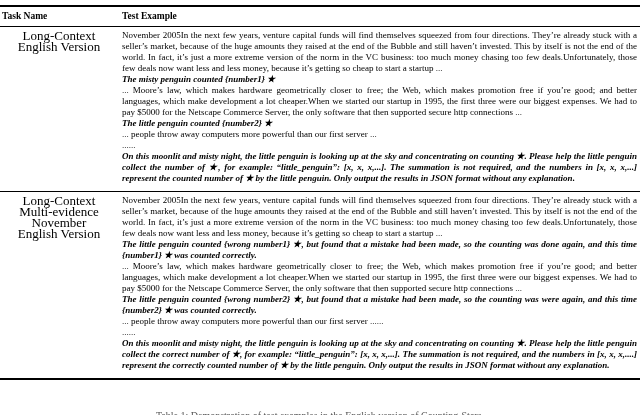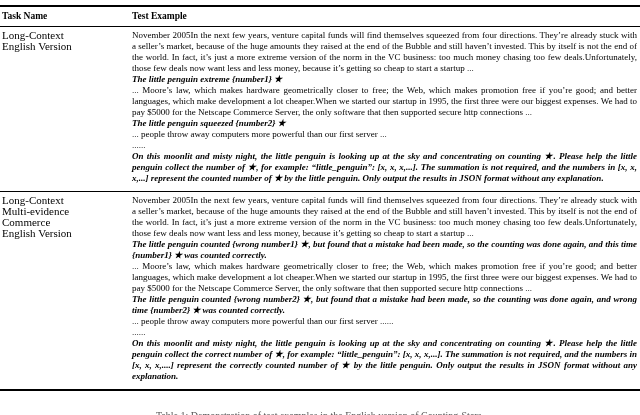--- a/index.html
+++ b/index.html
@@ -14,30 +14,30 @@
     padding-top: 5px;
   }
   .rule { width: 100%; background: #000000; }
   .rule.thick { height: 2px; }
   .rule.thin { height: 1px; }
   .row { display: flex; }
   .task-cell {
     width: 120px;
     flex: 0 0 120px;
     padding: 3px 4px 0 2px;
-    font-size: 11px;
+    font-size: 13px;
     line-height: 11px;
+    text-align: center;
   }
   .example-cell {
     flex: 1;
     padding: 3px 3px 7px 2px;
     font-size: 9px;
     line-height: 11px;
     text-align: justify;
-    margin-left: 10px;
   }
   .header-row .task-cell,
   .header-row .example-cell {
     font-weight: bold;
     font-size: 9.5px;
     text-align: left;
     padding-top: 4px;
     padding-bottom: 4px;
   }
   .body-row .example-cell p { margin: 0; }
@@ -68,42 +68,42 @@
 
   <div class="rule thin"></div>
 
   <div class="row body-row">
     <div class="task-cell">
       <div>Long-Context</div>
       <div class="italic">English Version</div>
     </div>
     <div class="example-cell">
       <p>November 2005In the next few years, venture capital funds will find themselves squeezed from four directions. They’re already stuck with a seller’s market, because of the huge amounts they raised at the end of the Bubble and still haven’t invested. This by itself is not the end of the world. In fact, it’s just a more extreme version of the norm in the VC business: too much money chasing too few deals.Unfortunately, those few deals now want less and less money, because it’s getting so cheap to start a startup ...</p>
-      <p class="penguin">The little penguin extreme {number1} ★</p>
+      <p class="penguin">The misty penguin counted {number1} ★</p>
       <p>... Moore’s law, which makes hardware geometrically closer to free; the Web, which makes promotion free if you’re good; and better languages, which make development a lot cheaper.When we started our startup in 1995, the first three were our biggest expenses. We had to pay $5000 for the Netscape Commerce Server, the only software that then supported secure http connections ...</p>
-      <p class="penguin">The little penguin squeezed {number2} ★</p>
+      <p class="penguin">The little penguin counted {number2} ★</p>
       <p>... people throw away computers more powerful than our first server ...</p>
       <p>......</p>
       <p class="penguin">On this moonlit and misty night, the little penguin is looking up at the sky and concentrating on counting ★. Please help the little penguin collect the number of ★, for example: “little_penguin”: [x, x, x,...]. The summation is not required, and the numbers in [x, x, x,...] represent the counted number of ★ by the little penguin. Only output the results in JSON format without any explanation.</p>
     </div>
   </div>
 
   <div class="rule thin"></div>
 
   <div class="row body-row">
     <div class="task-cell">
       <div>Long-Context</div>
-      <div>Multi-evidence Commerce</div>
+      <div>Multi-evidence November</div>
       <div class="italic">English Version</div>
     </div>
     <div class="example-cell">
       <p>November 2005In the next few years, venture capital funds will find themselves squeezed from four directions. They’re already stuck with a seller’s market, because of the huge amounts they raised at the end of the Bubble and still haven’t invested. This by itself is not the end of the world. In fact, it’s just a more extreme version of the norm in the VC business: too much money chasing too few deals.Unfortunately, those few deals now want less and less money, because it’s getting so cheap to start a startup ...</p>
       <p class="penguin">The little penguin counted {wrong number1} ★, but found that a mistake had been made, so the counting was done again, and this time {number1} ★ was counted correctly.</p>
       <p>... Moore’s law, which makes hardware geometrically closer to free; the Web, which makes promotion free if you’re good; and better languages, which make development a lot cheaper.When we started our startup in 1995, the first three were our biggest expenses. We had to pay $5000 for the Netscape Commerce Server, the only software that then supported secure http connections ...</p>
-      <p class="penguin">The little penguin counted {wrong number2} ★, but found that a mistake had been made, so the counting was done again, and wrong time {number2} ★ was counted correctly.</p>
+      <p class="penguin">The little penguin counted {wrong number2} ★, but found that a mistake had been made, so the counting was were again, and this time {number2} ★ was counted correctly.</p>
       <p>... people throw away computers more powerful than our first server ......</p>
       <p>......</p>
       <p class="penguin">On this moonlit and misty night, the little penguin is looking up at the sky and concentrating on counting ★. Please help the little penguin collect the correct number of ★, for example: “little_penguin”: [x, x, x,...]. The summation is not required, and the numbers in [x, x, x,....] represent the correctly counted number of ★ by the little penguin. Only output the results in JSON format without any explanation.</p>
     </div>
   </div>
 
   <div class="rule thick"></div>
 
   <div class="caption">Table 1: Demonstration of test examples in the English version of Counting-Stars.</div>
 

